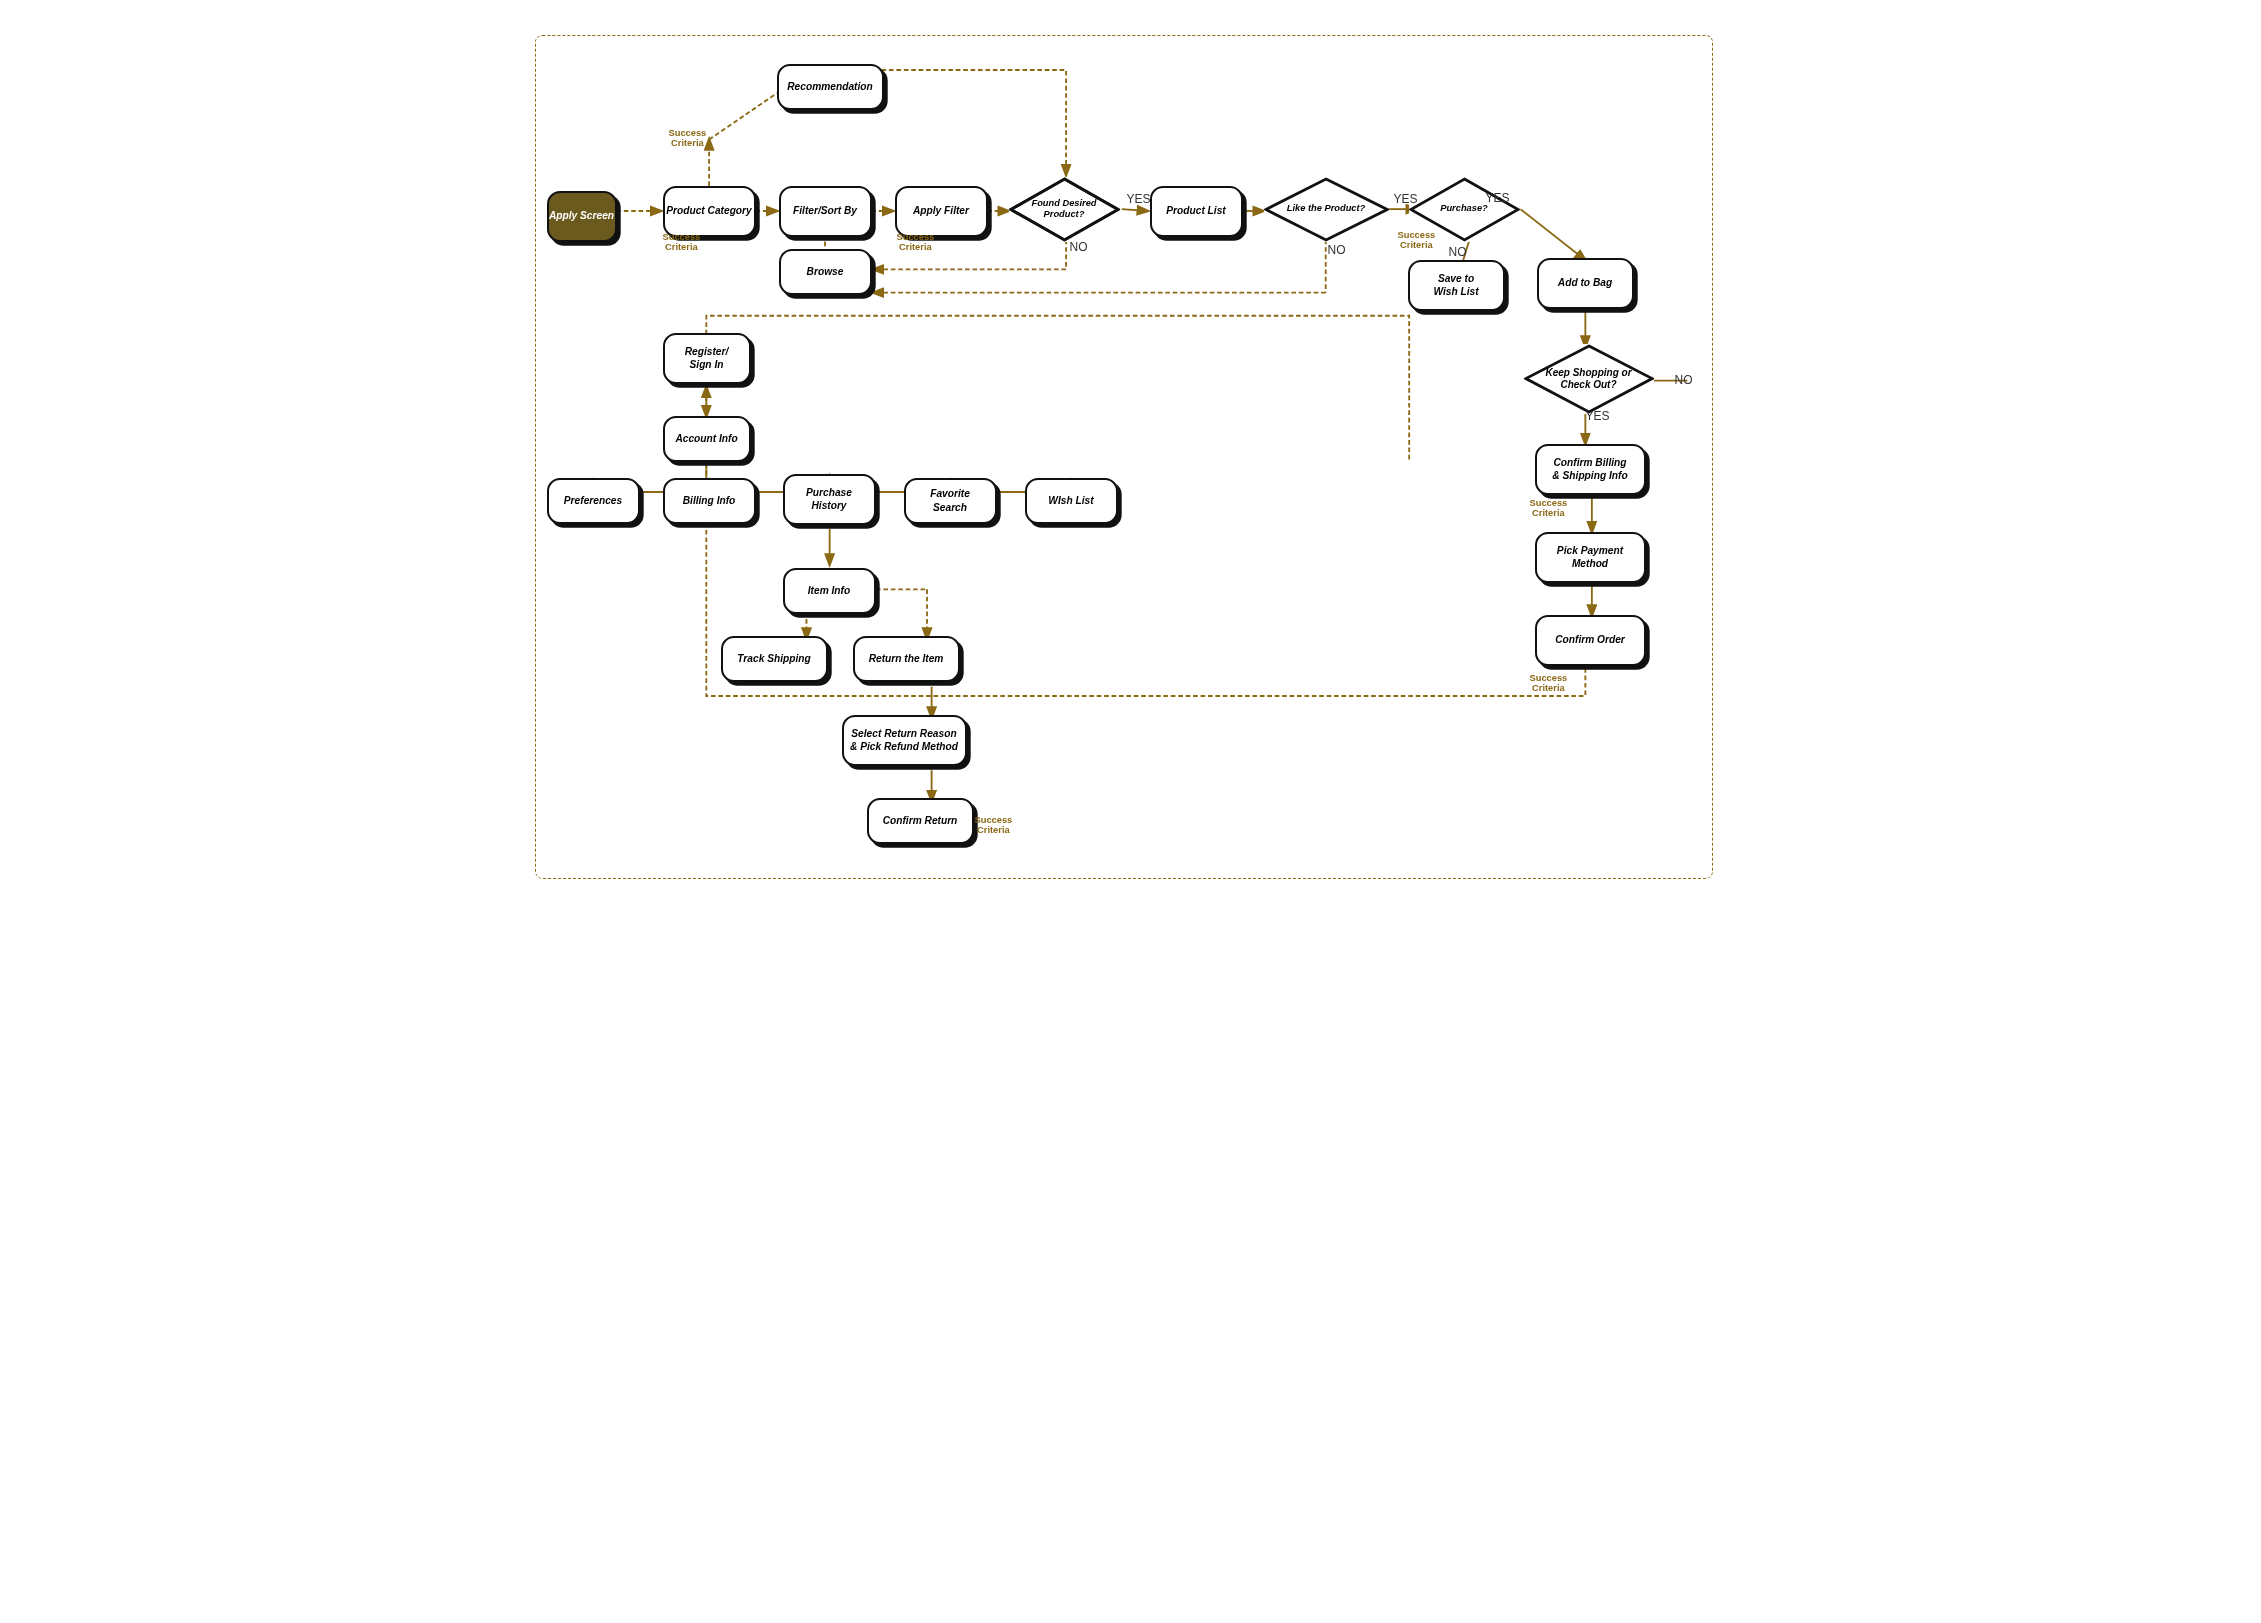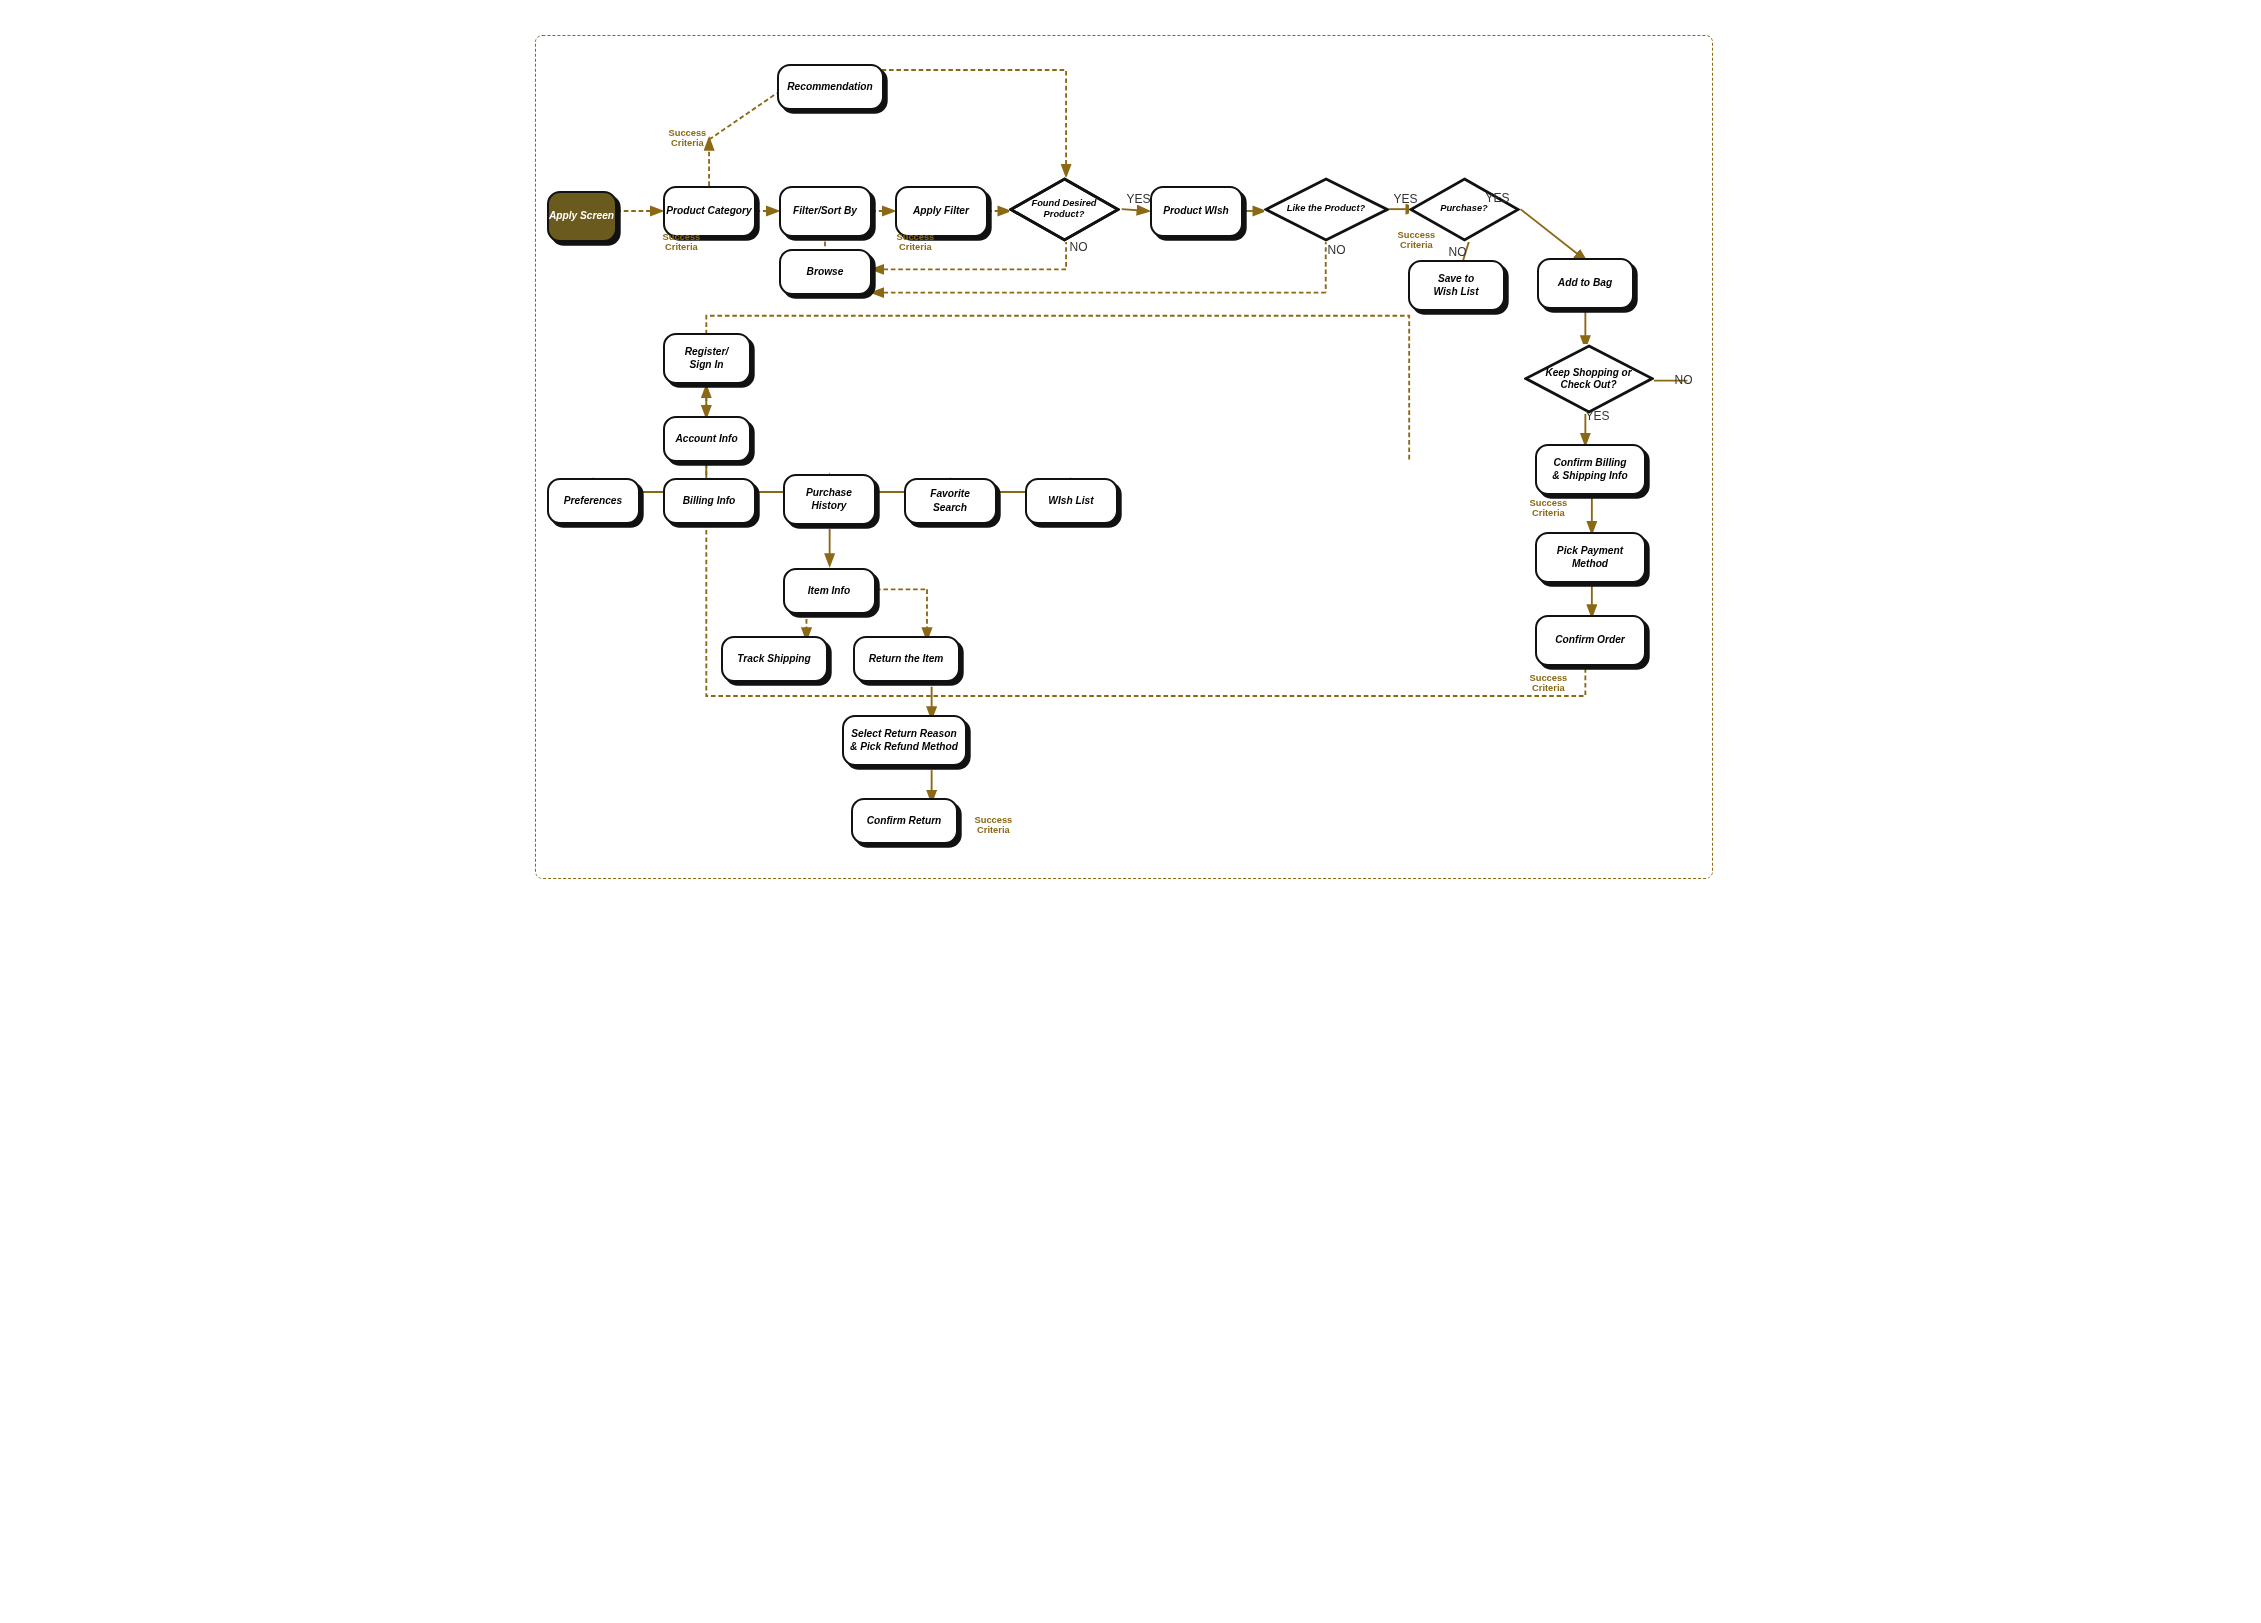--- a/index.html
+++ b/index.html
@@ -207,21 +207,21 @@
       <svg viewBox="0 0 120 70" xmlns="http://www.w3.org/2000/svg">
         <polygon points="60,2 118,35 60,68 2,35" fill="white" stroke="#111" stroke-width="3"></polygon>
         <polygon points="60,2 118,35 60,68 2,35" fill="none" stroke="#111" stroke-width="3"></polygon>
       </svg>
       <div class="diamond-text">Found Desired<br>Product?</div>
     </div>
   </div>
 
   <div class="node rect-node" style="left:631px; top:167px; width:93px; height:51px;">
     <span>Product
-WIsh</span>
+List</span>
   </div>
 
   <div class="node diamond-node" style="left:745px; top:158px; width:125px;">
     <div class="diamond-inner">
       <svg viewBox="0 0 135 70" xmlns="http://www.w3.org/2000/svg">
         <polygon points="67,2 133,35 67,68 2,35" fill="white" stroke="#111" stroke-width="3"></polygon>
       </svg>
       <div class="diamond-text" style="width:83px;">Like the Product?</div>
     </div>
   </div>
@@ -309,21 +309,21 @@
   </div>
 
   <div class="node rect-node" style="left:334px; top:617px; width:107px; height:46px;">
     <span>Return the Item</span>
   </div>
 
   <div class="node rect-node" style="left:323px; top:696px; width:125px; height:51px;">
     <span>Select Return Reason<br>&amp; Pick Refund Method</span>
   </div>
 
-  <div class="node rect-node" style="left:332px; top:779px; width:107px; height:46px;">
+  <div class="node rect-node" style="left:348px; top:779px; width:107px; height:46px;">
     <span>Confirm Return</span>
   </div>
 
   <div class="success-label" style="left:150px; top:109px;">Success<br>Criteria</div>
   <div class="success-label" style="left:144px; top:213px;">Success<br>Criteria</div>
   <div class="success-label" style="left:378px; top:213px;">Success<br>Criteria</div>
   <div class="success-label" style="left:879px; top:211px;">Success<br>Criteria</div>
   <div class="success-label" style="left:1011px; top:479px;">Success<br>Criteria</div>
   <div class="success-label" style="left:1011px; top:654px;">Success<br>Criteria</div>
   <div class="success-label" style="left:456px; top:796px;">Success<br>Criteria</div>

